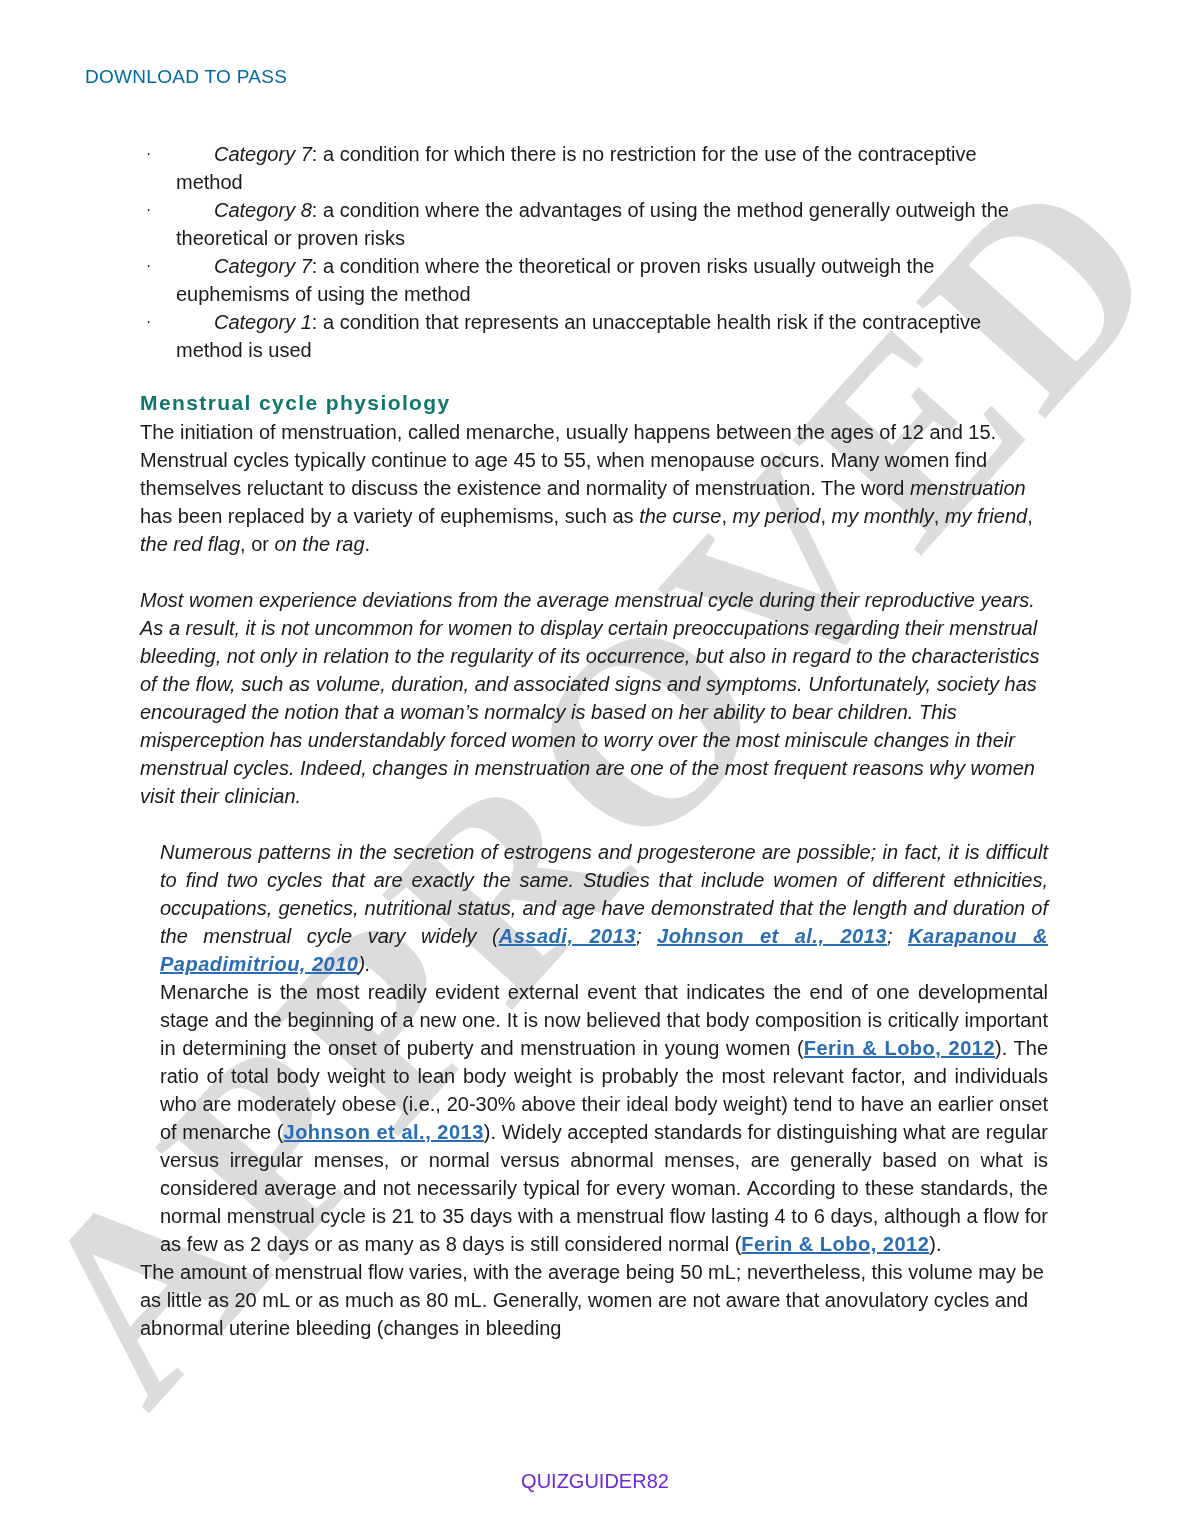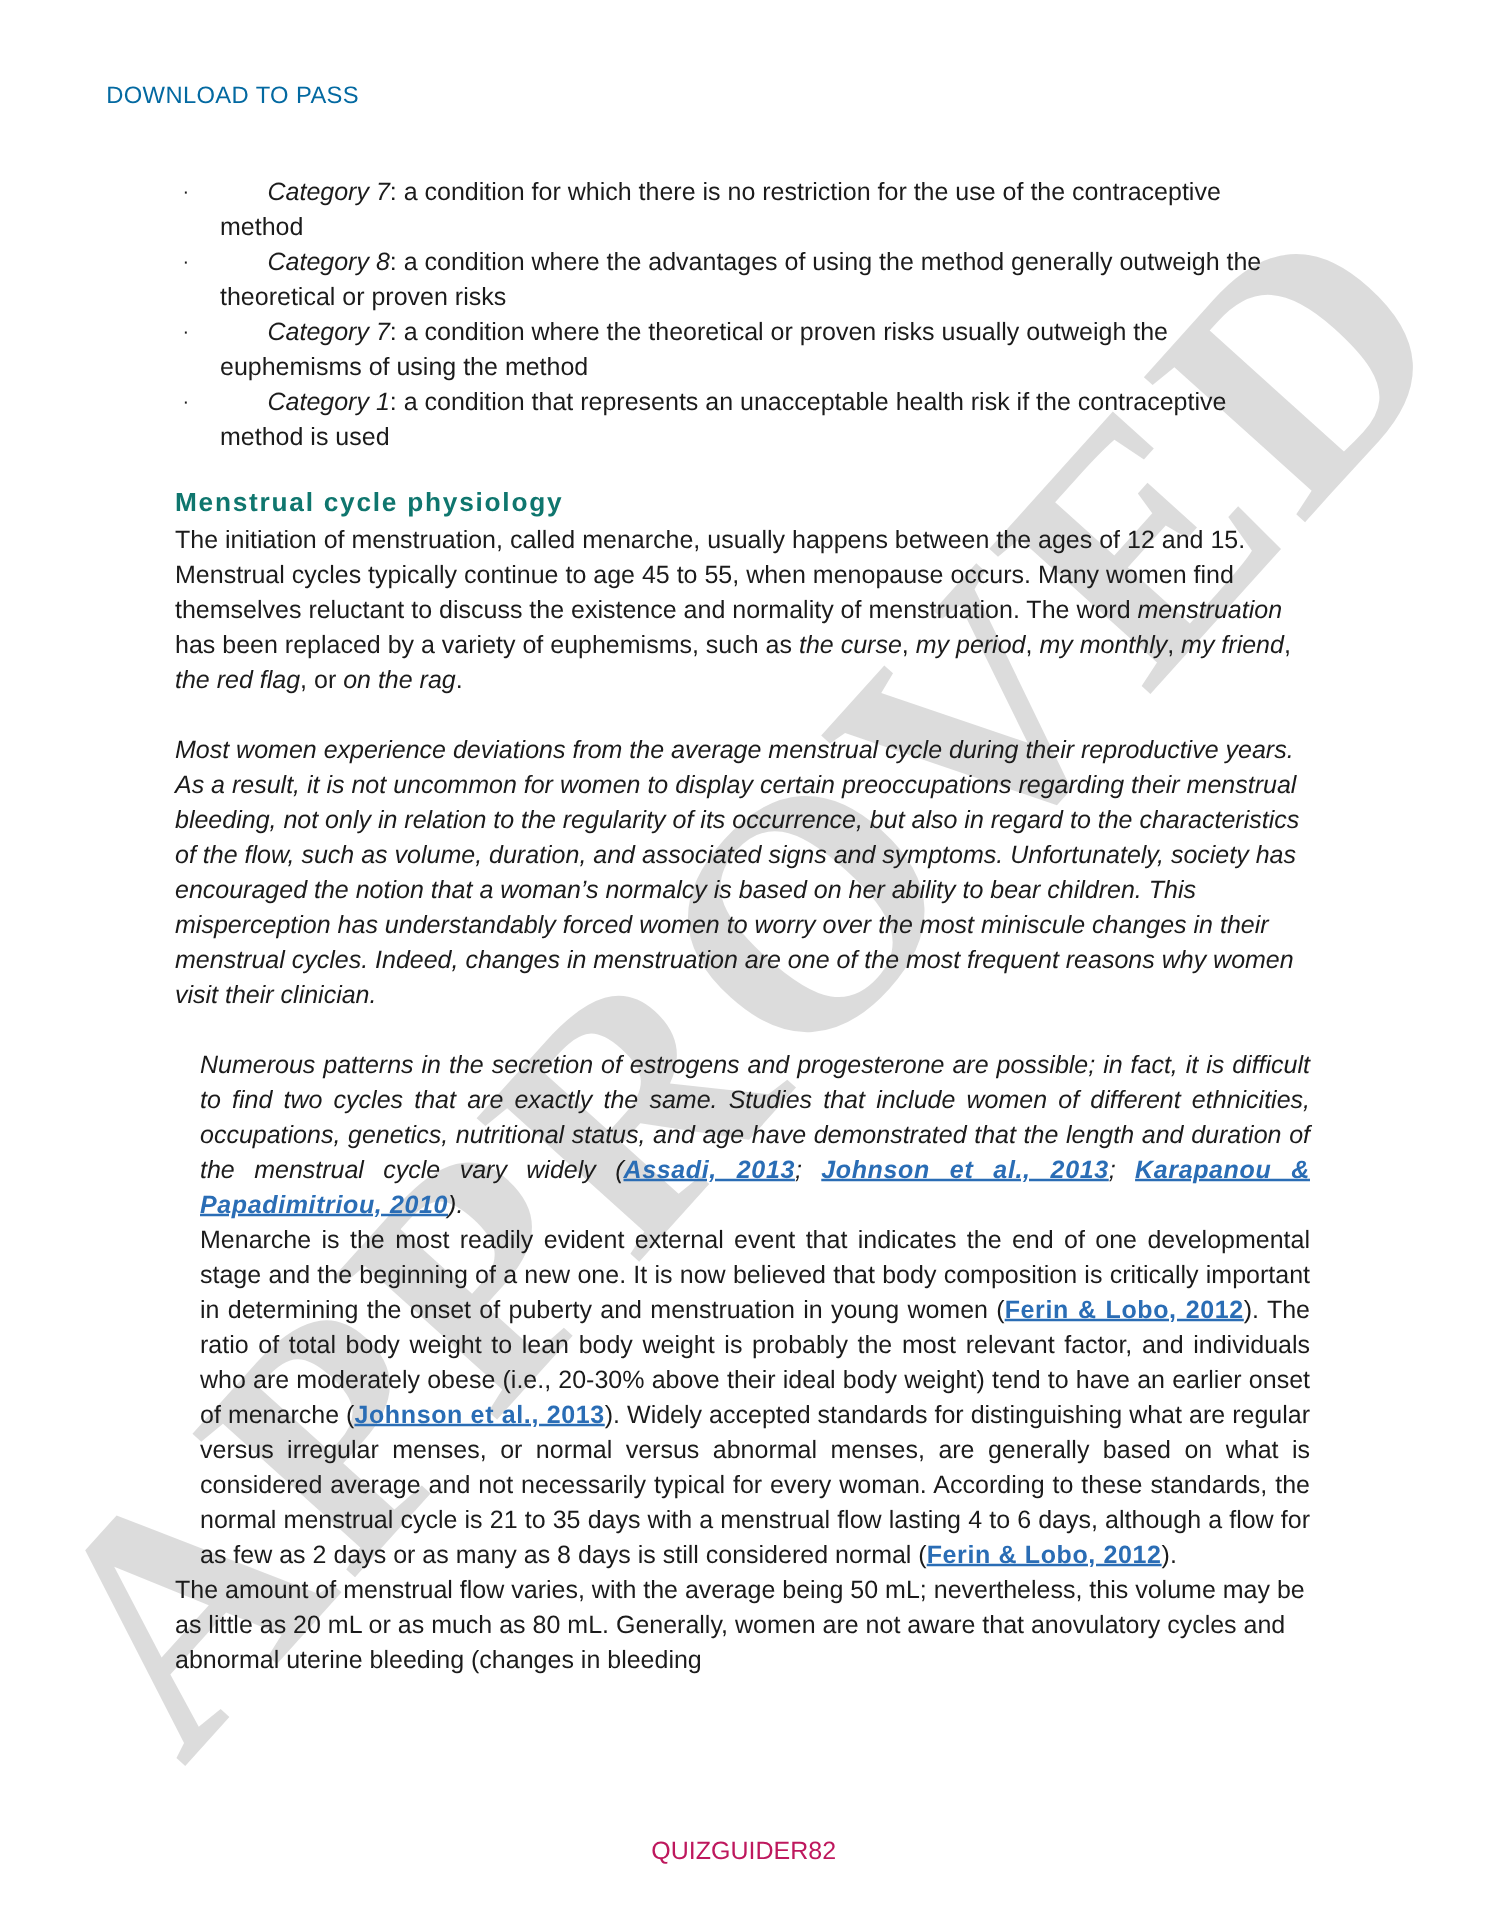--- a/index.html
+++ b/index.html
@@ -93,21 +93,21 @@
     letter-spacing: 0.5px;
     cursor: pointer;
   }
   .footer {
     position: absolute;
     left: 0;
     top: 1470px;
     width: 100%;
     text-align: center;
     font-size: 20px;
-    color: #be185d;
+    color: #6d28d9;
     z-index: 1;
   }
 </style>
 </head>
 <body>
 
 <div class="page">
 
   <div class="watermark">APPROVED</div>
 

